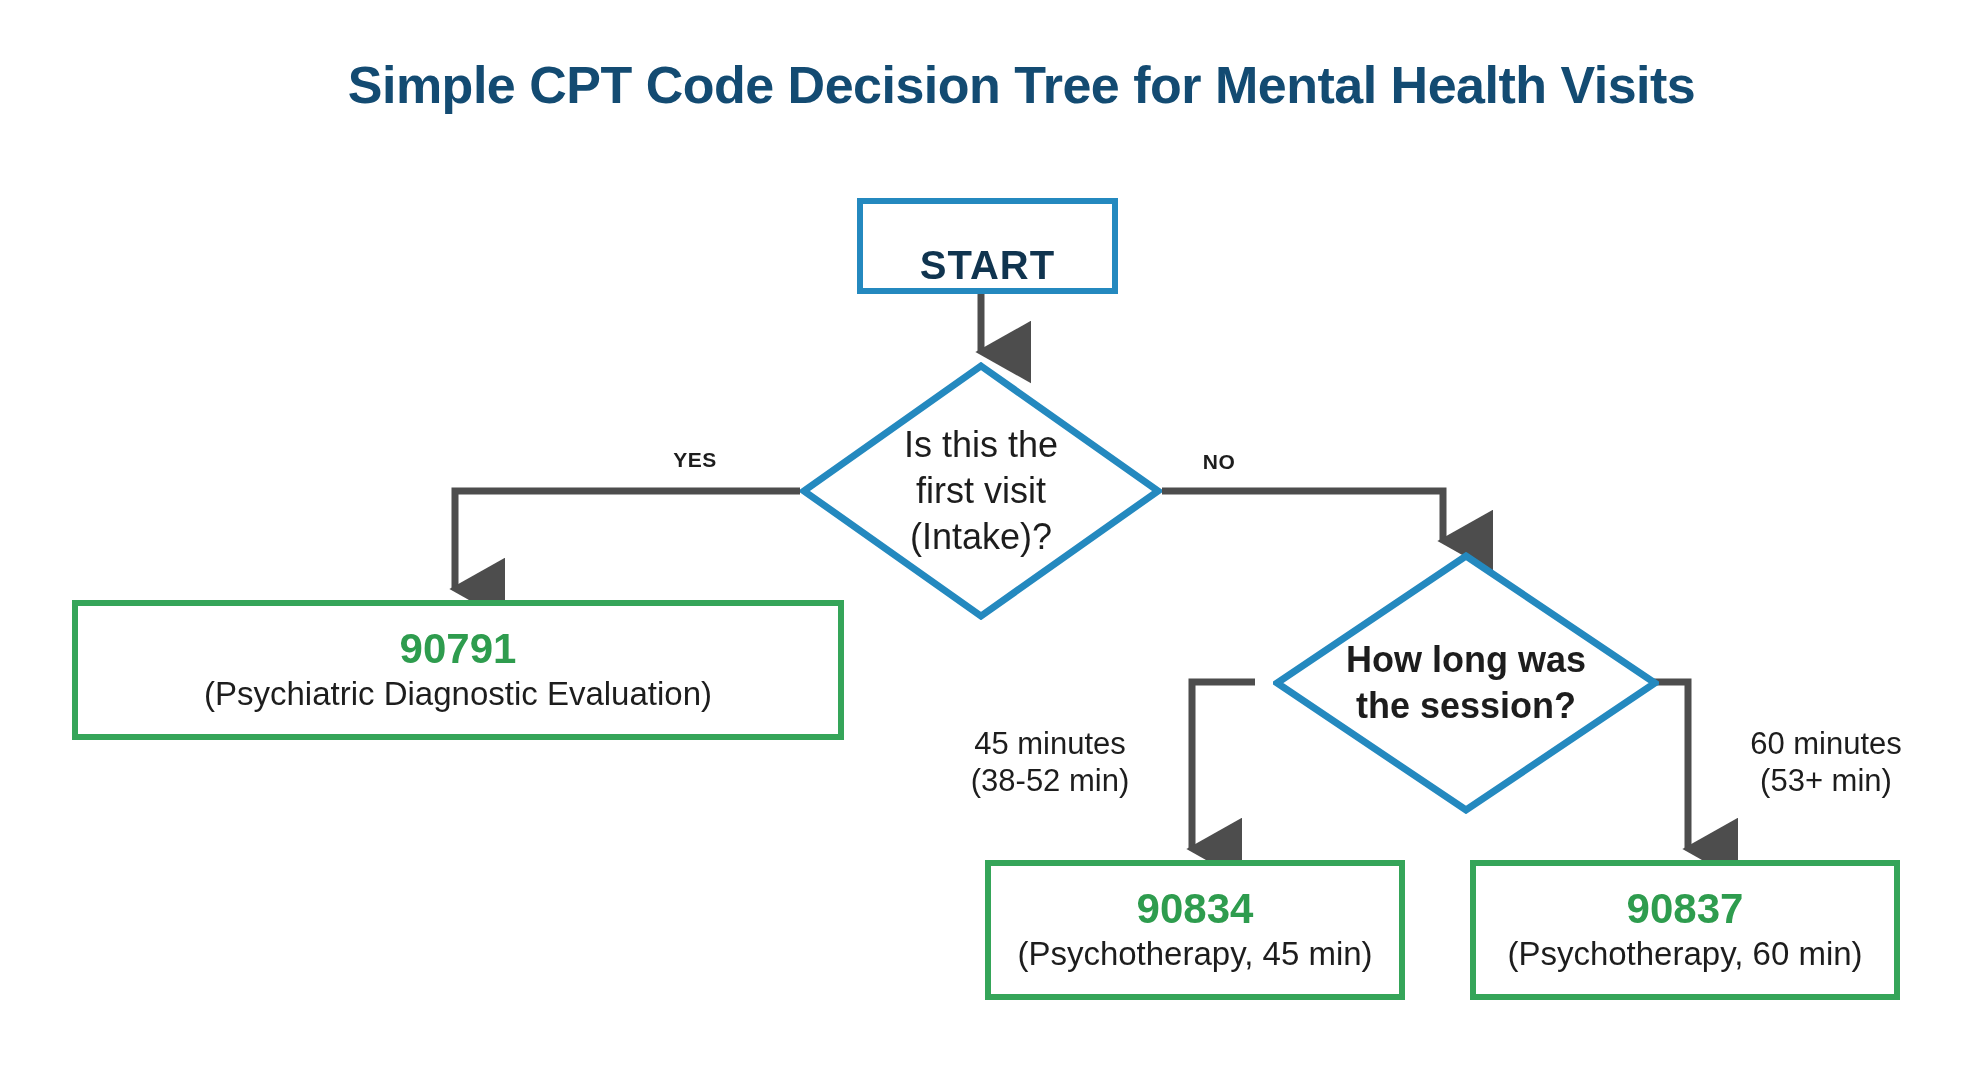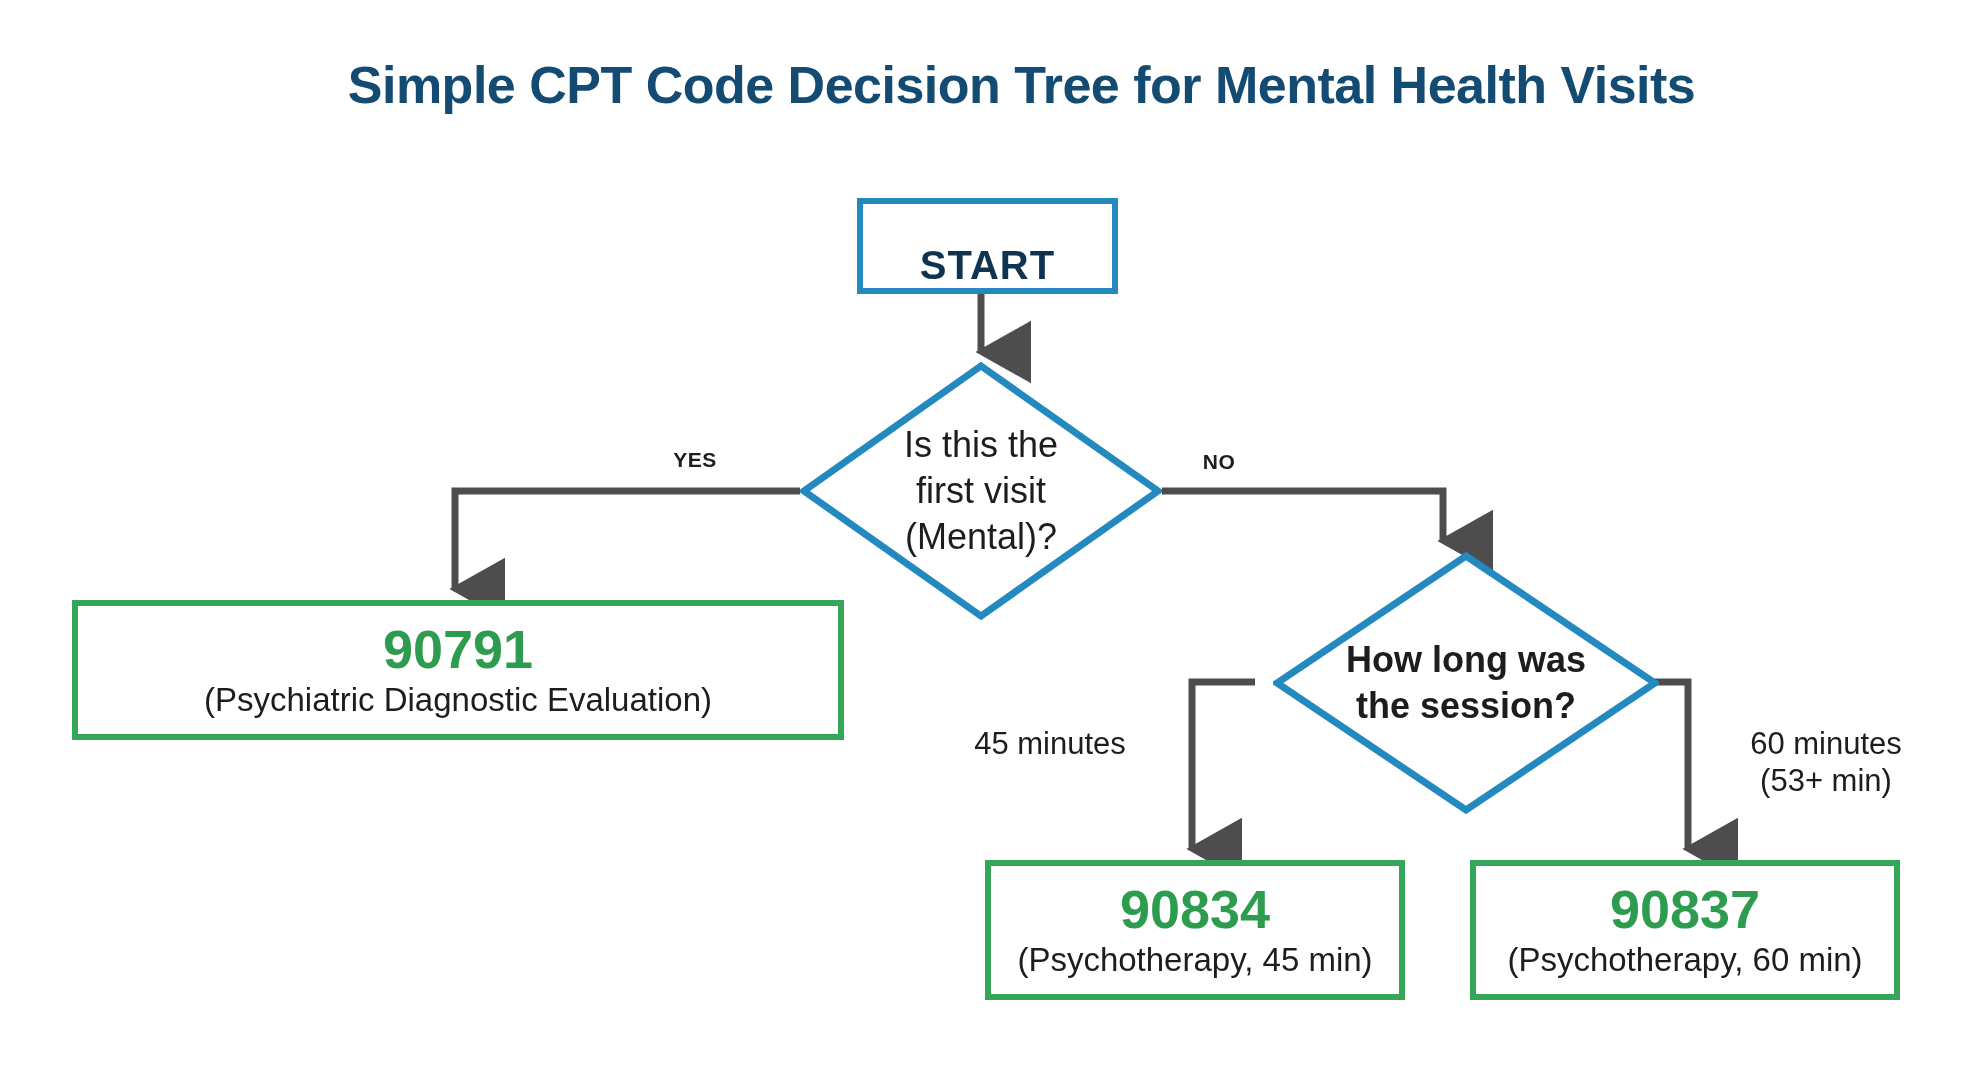--- a/index.html
+++ b/index.html
@@ -56,21 +56,21 @@
   .start-label {
     font-size: 40px;
     font-weight: bold;
     color: #10344f;
     letter-spacing: 1px;
   }
   .code-box {
     border: 6px solid #35a559;
   }
   .code-num {
-    font-size: 54px;
+    font-size: 42px;
     font-weight: bold;
     color: #2e9c4e;
     line-height: 1.05;
   }
   .code-desc {
     font-size: 33px;
     color: #1d1d1d;
     line-height: 1.15;
     margin-top: 4px;
     white-space: nowrap;
@@ -144,21 +144,21 @@
     <span class="start-label">START</span>
   </div>
 
   <div class="diamond-wrap" style="left:800px; top:362px; width:362px; height:258px;">
     <svg width="362" height="258" viewBox="0 0 362 258" xmlns="http://www.w3.org/2000/svg">
       <polygon points="181,4 358,129 181,254 4,129" fill="#ffffff" stroke="#2489bf" stroke-width="7"></polygon>
     </svg>
     <div class="diamond-text">
       <span>Is this the</span>
       <span>first visit</span>
-      <span>(Mental)?</span>
+      <span>(Intake)?</span>
     </div>
   </div>
 
   <div class="diamond-wrap" style="left:1273px; top:552px; width:386px; height:262px;font-weight:bold;">
     <svg width="386" height="262" viewBox="0 0 386 262" xmlns="http://www.w3.org/2000/svg">
       <polygon points="193,4 382,131 193,258 4,131" fill="#ffffff" stroke="#2489bf" stroke-width="7"></polygon>
     </svg>
     <div class="diamond-text">
       <span>How long was</span>
       <span>the session?</span>
@@ -179,20 +179,21 @@
     <span class="code-num">90837</span>
     <span class="code-desc">(Psychotherapy, 60 min)</span>
   </div>
 
   <div class="edge-label bold" style="left:635px; top:447px; width:120px;">YES</div>
 
   <div class="edge-label bold" style="left:1169px; top:449px; width:100px;">NO</div>
 
   <div class="edge-label" style="left:930px; top:725px; width:240px;">
     <div>45 minutes</div>
+    <div>(38-52 min)</div>
   </div>
 
   <div class="edge-label" style="left:1706px; top:725px; width:240px;">
     <div>60 minutes</div>
     <div>(53+ min)</div>
   </div>
 
 </div>
 
 </body></html>

